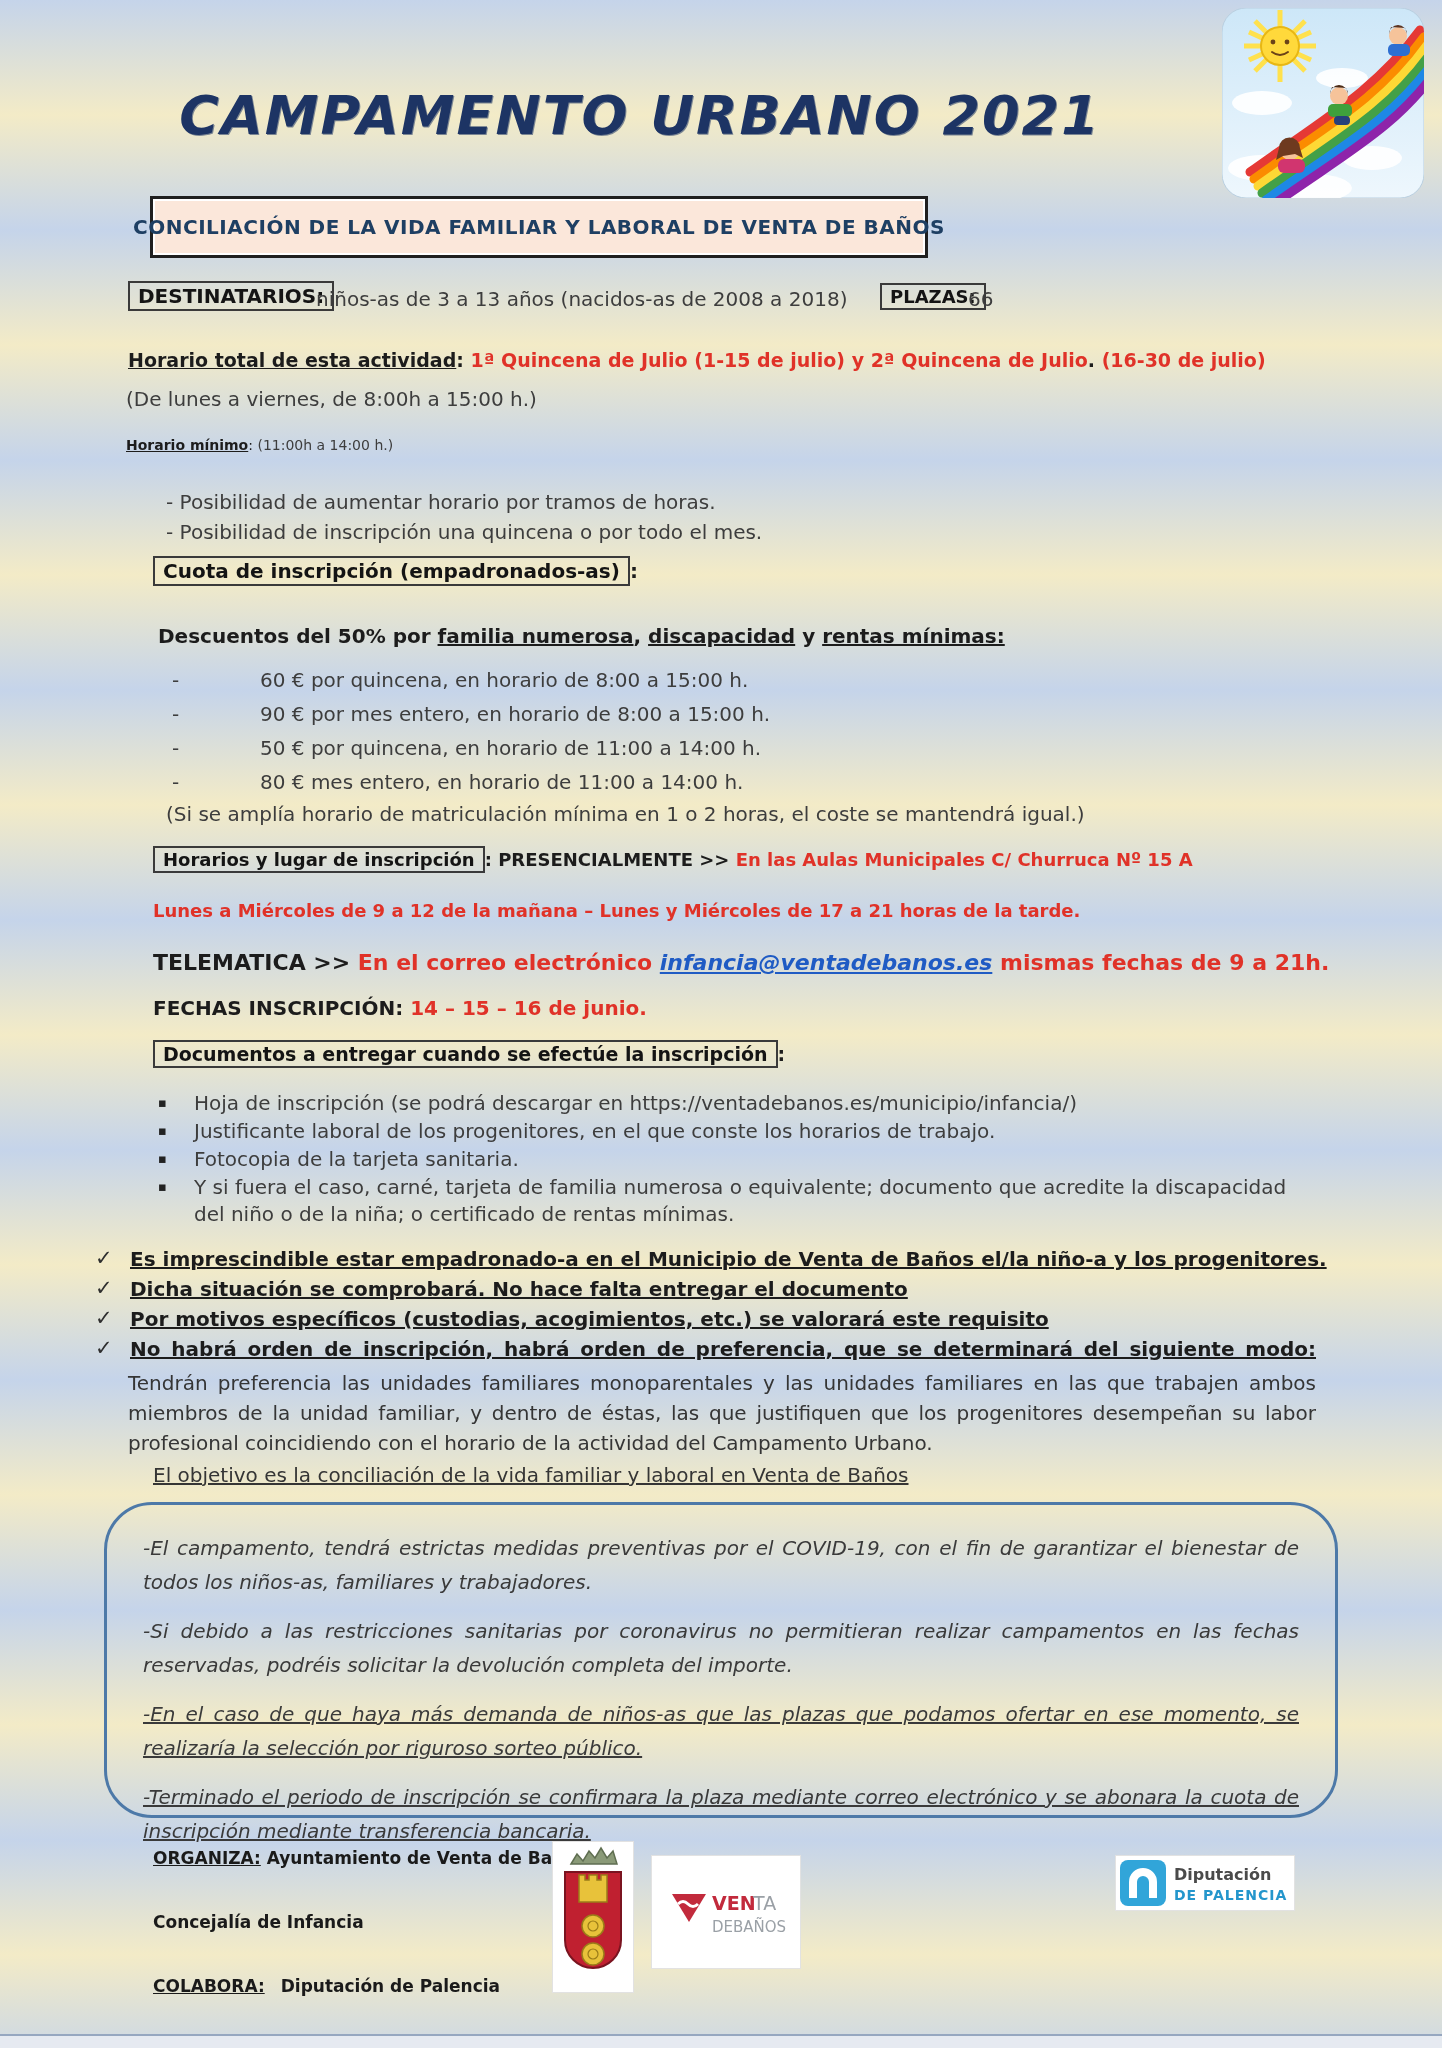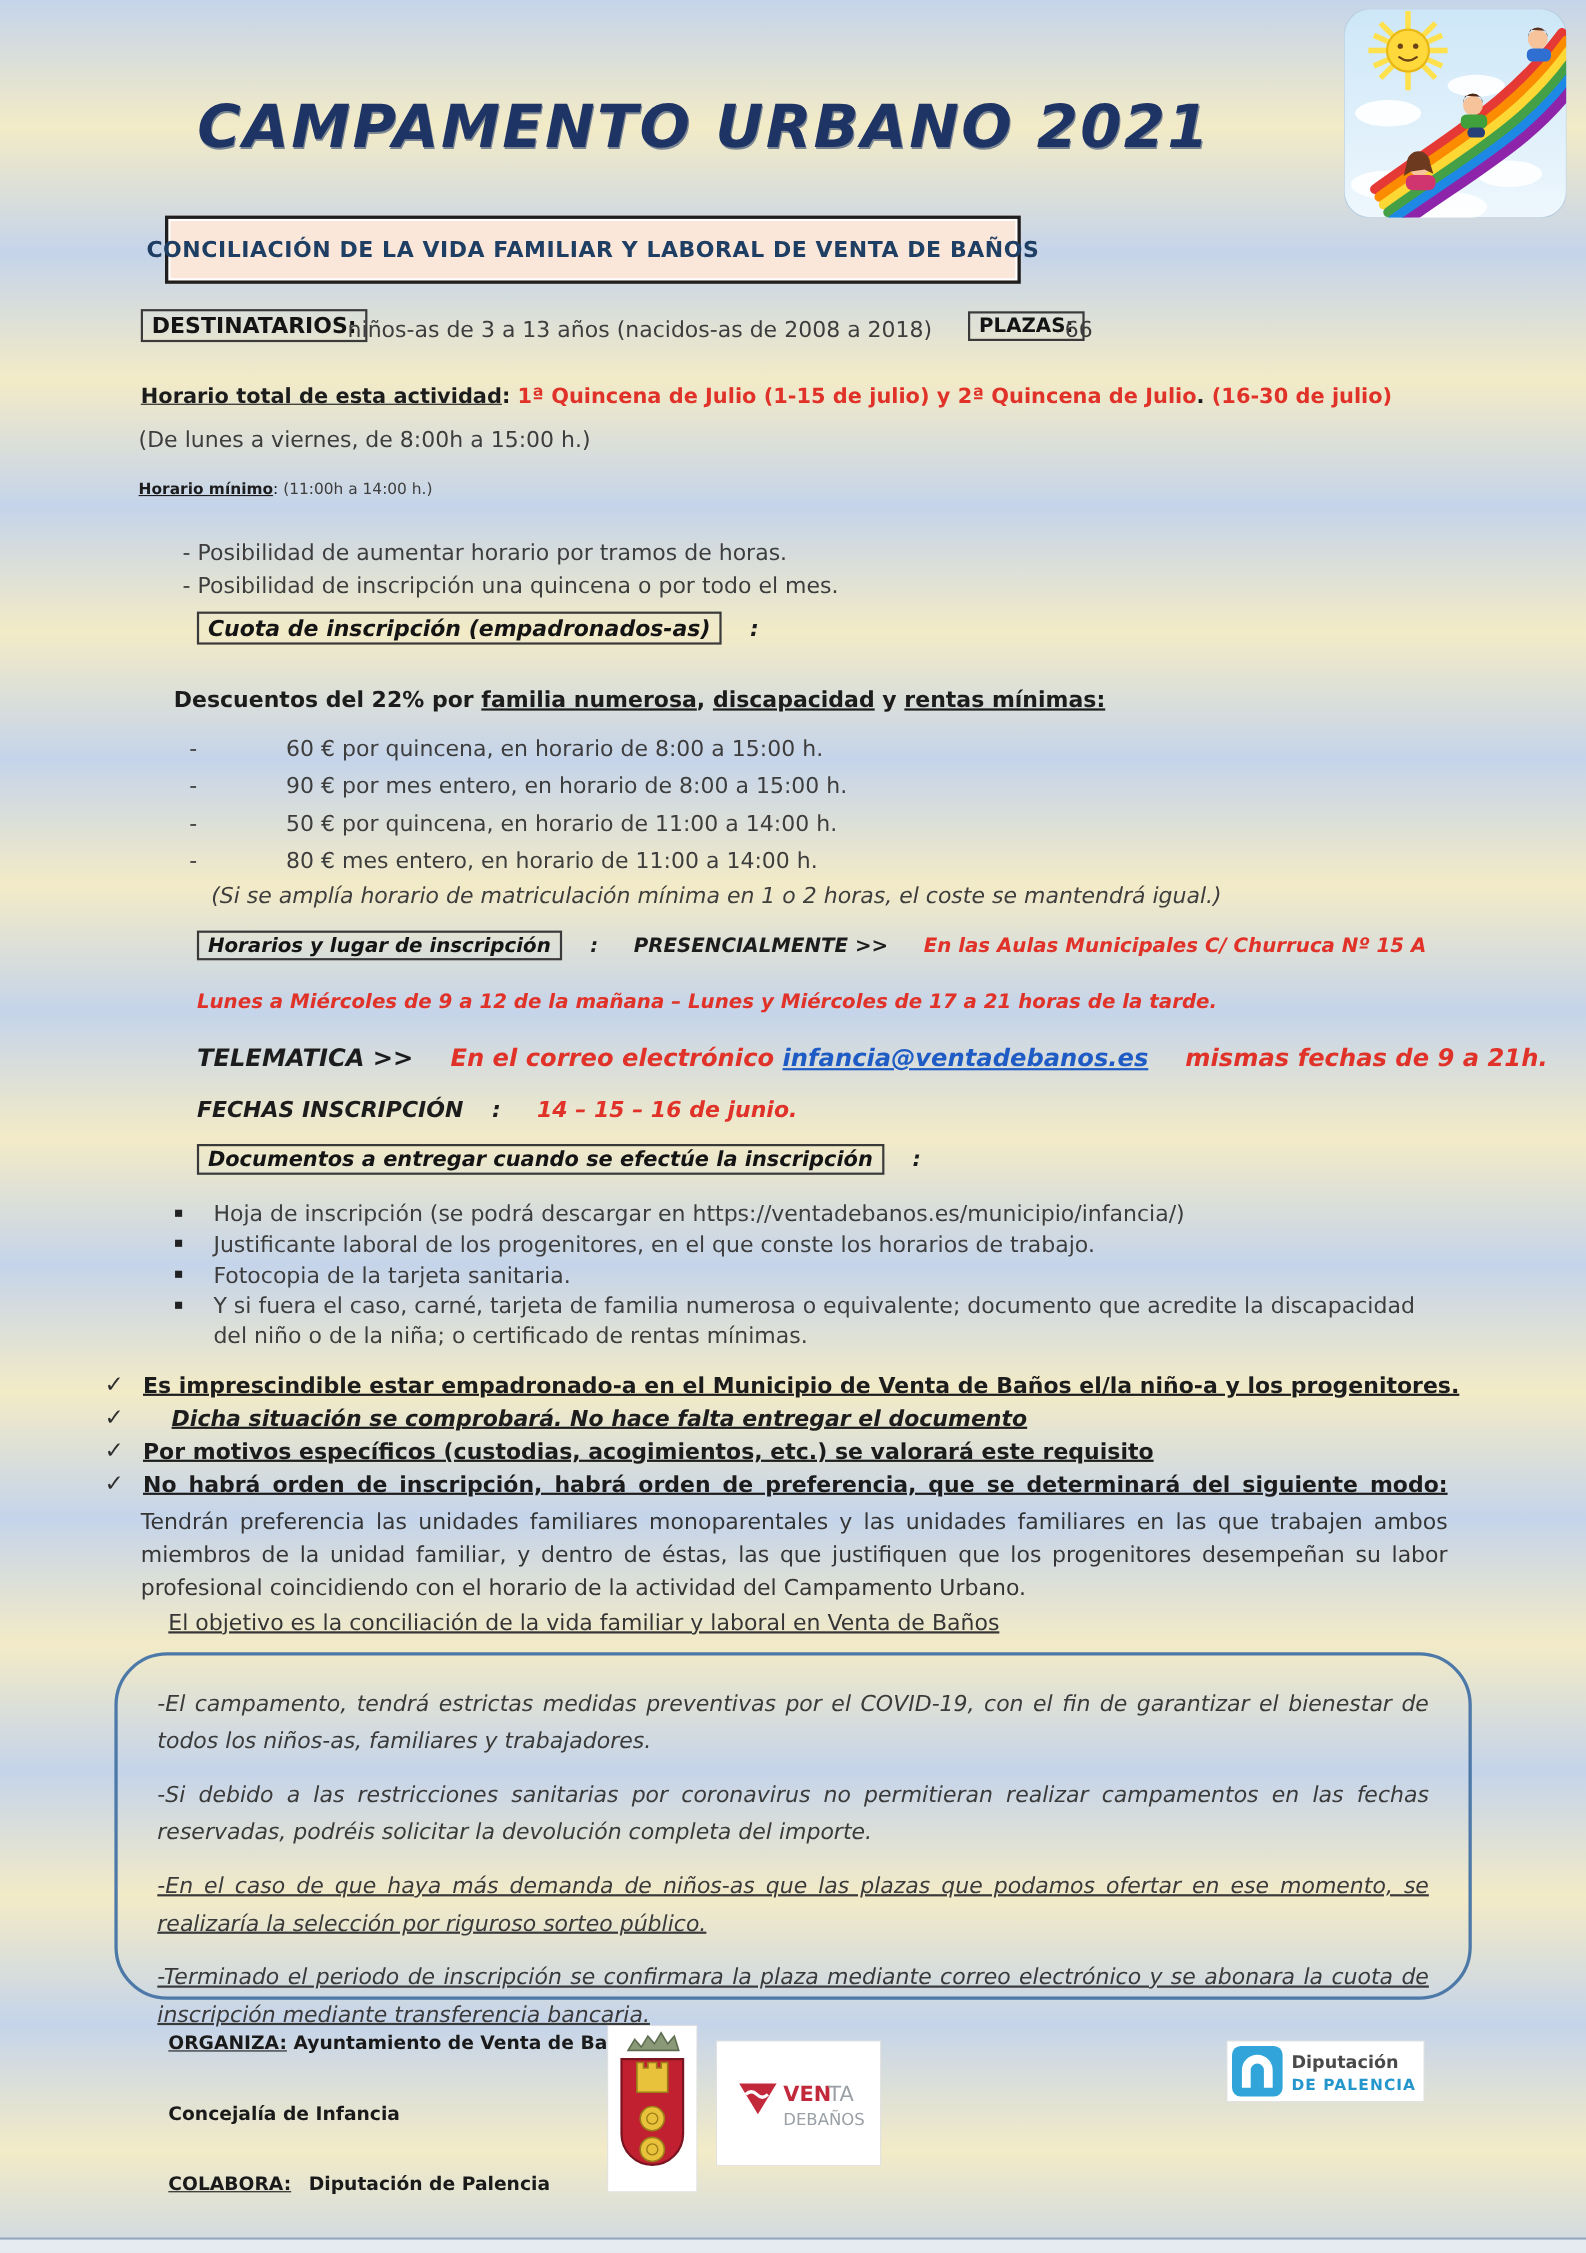--- a/index.html
+++ b/index.html
@@ -4,21 +4,21 @@
 <style>
   html,body{margin:0;padding:0;}
   .page{
     position:relative; width:1442px; height:2048px; overflow:hidden;
     font-family:"DejaVu Sans","Liberation Sans",sans-serif;
     background:repeating-linear-gradient(180deg,#c5d4ea 0px,#f3ebc7 115px,#c5d4ea 230px);
     color:#3d3d3d;
   }
   .abs{position:absolute;}
   .b{font-weight:bold;}
-  .i{font-style:italic;margin-left:26px;}
+  .i{}
   .u{text-decoration:underline;}
   .blk{color:#1c1c1c;}
   .red{color:#e03228;}
   .jus{text-align:justify;}
   .title{
     font-size:54px; font-style:italic; font-weight:bold; color:#1d3464;
     letter-spacing:2px; text-align:center; text-shadow:1px 1px 0 rgba(29,52,100,.55);
     white-space:nowrap;
   }
   .subtitle-box{
@@ -125,21 +125,21 @@
   <div class="abs" style="left:128px;top:349px;font-size:19px;white-space:nowrap;"><span class="b u blk">Horario total de esta actividad</span><span class="b blk">: </span><span class="b red">1ª Quincena de Julio (1-15 de julio) y 2ª Quincena de Julio</span><span class="b blk">. </span><span class="b red">(16-30 de julio)</span></div>
   <div class="abs" style="left:126px;top:387px;font-size:20px;">(De lunes a viernes, de 8:00h a 15:00 h.)</div>
 
   <div class="abs" style="left:126px;top:437px;font-size:14px;"><span class="b u blk">Horario mínimo</span><span class="blk">: </span><span>(11:00h a 14:00 h.)</span></div>
 
   <div class="abs" style="left:166px;top:490px;font-size:20px;">- Posibilidad de aumentar horario por tramos de horas.</div>
   <div class="abs" style="left:166px;top:520px;font-size:20px;">- Posibilidad de inscripción una quincena o por todo el mes.</div>
 
   <div class="abs" style="left:153px;top:556px;font-size:20px;"><span class="box-label b i">Cuota de inscripción (empadronados-as)</span><span class="b i blk">:</span></div>
 
-  <div class="abs b blk" style="left:158px;top:624px;font-size:20px;"><span>Descuentos del 22% por </span><span class="u">familia numerosa</span><span>, </span><span class="u">discapacidad</span><span> y </span><span class="u">rentas mínimas:</span></div>
+  <div class="abs b blk" style="left:158px;top:624px;font-size:20px;"><span>Descuentos del 50% por </span><span class="u">familia numerosa</span><span>, </span><span class="u">discapacidad</span><span> y </span><span class="u">rentas mínimas:</span></div>
 
   <div class="abs price-row" style="left:172px;top:668px;font-size:20px;"><span class="dash">-</span><span>60 € por quincena, en horario de 8:00 a 15:00 h.</span></div>
   <div class="abs price-row" style="left:172px;top:702px;font-size:20px;"><span class="dash">-</span><span>90 € por mes entero, en horario de 8:00 a 15:00 h.</span></div>
   <div class="abs price-row" style="left:172px;top:736px;font-size:20px;"><span class="dash">-</span><span>50 € por quincena, en horario de 11:00 a 14:00 h.</span></div>
   <div class="abs price-row" style="left:172px;top:770px;font-size:20px;"><span class="dash">-</span><span>80 € mes entero, en horario de 11:00 a 14:00 h.</span></div>
   <div class="abs i" style="left:166px;top:802px;font-size:20px;">(Si se amplía horario de matriculación mínima en 1 o 2 horas, el coste se mantendrá igual.)</div>
 
   <div class="abs" style="left:153px;top:846px;font-size:18px;white-space:nowrap;"><span class="box-label b i" style="font-size:18px;">Horarios y lugar de inscripción</span><span class="b i blk">: </span><span class="b i blk">PRESENCIALMENTE &gt;&gt; </span><span class="b i red">En las Aulas Municipales C/ Churruca Nº 15 A</span></div>
 
   <div class="abs b i red" style="left:153px;top:900px;font-size:18px;">Lunes a Miércoles de 9 a 12 de la mañana – Lunes y Miércoles de 17 a 21 horas de la tarde.</div>

